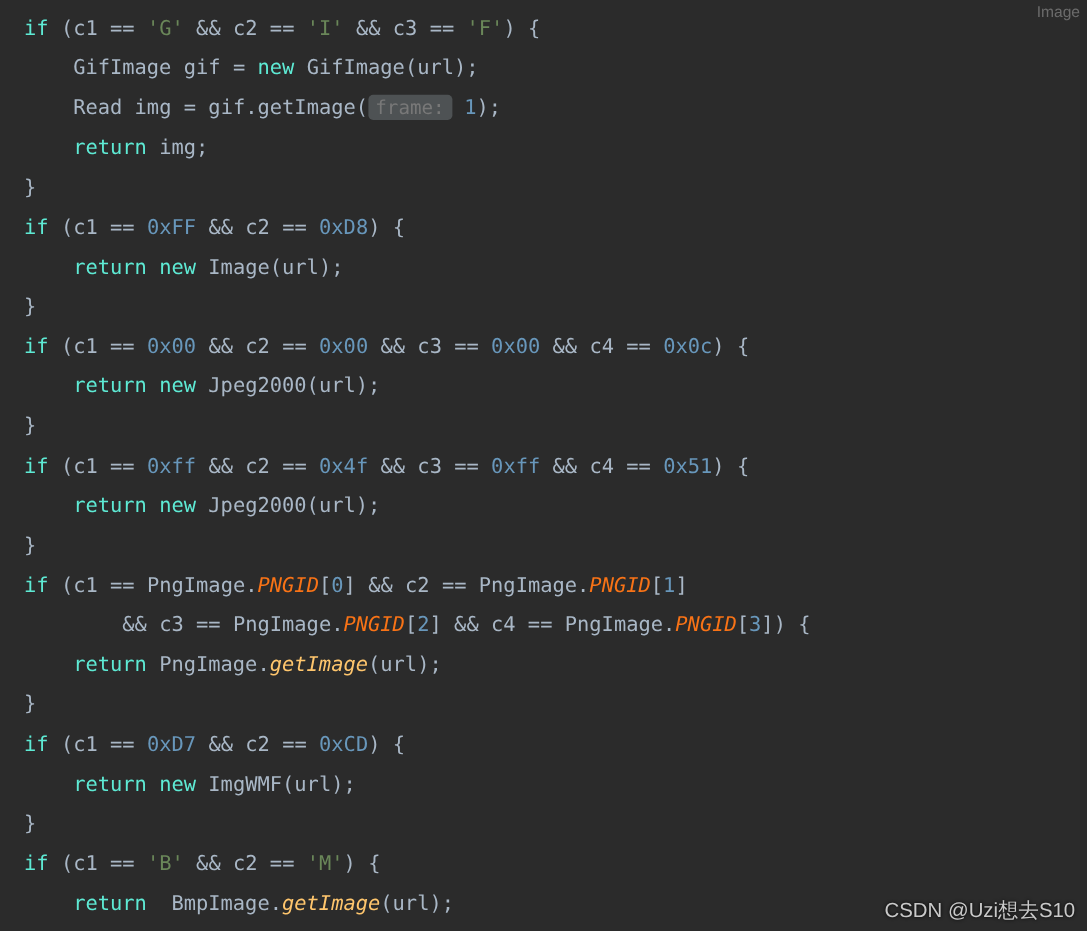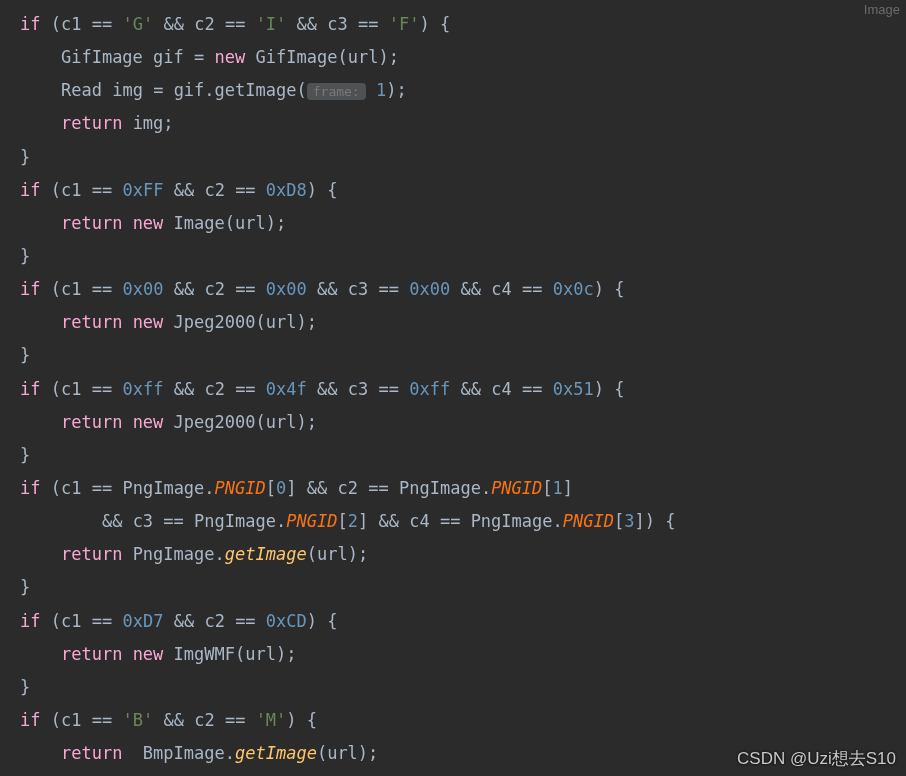--- a/index.html
+++ b/index.html
@@ -12,34 +12,34 @@
     overflow: hidden;
     width: 906px;
     height: 776px;
     position: relative;
   }
   .editor {
     padding: 8px 0 0 20px;
     line-height: 1.95;
     white-space: pre;
   }
-  .kw      { color: #f9a8d4; }
+  .kw      { color: #5eead4; }
   .str     { color: #6a8759; }
   .num     { color: #6897bb; }
   .ident   { color: #a9b7c6; text-align: center; }
   .punct   { color: #a9b7c6; }
   .static  { color: #f97316; font-style: italic; }
   .smethod { color: #ffc66d; font-style: italic; }
   .hintbox {
     background: #4e5254;
     color: #787878;
     border-radius: 4px;
     padding: 1px 6px;
     font-style: normal;
-    font-size: 13px;
+    font-size: 16px;
   }
   .topright {
     position: absolute;
     top: 2px;
     right: 6px;
     color: #6b6b6b;
     font-size: 13px;
     font-family: sans-serif;
   }
   .watermark {

